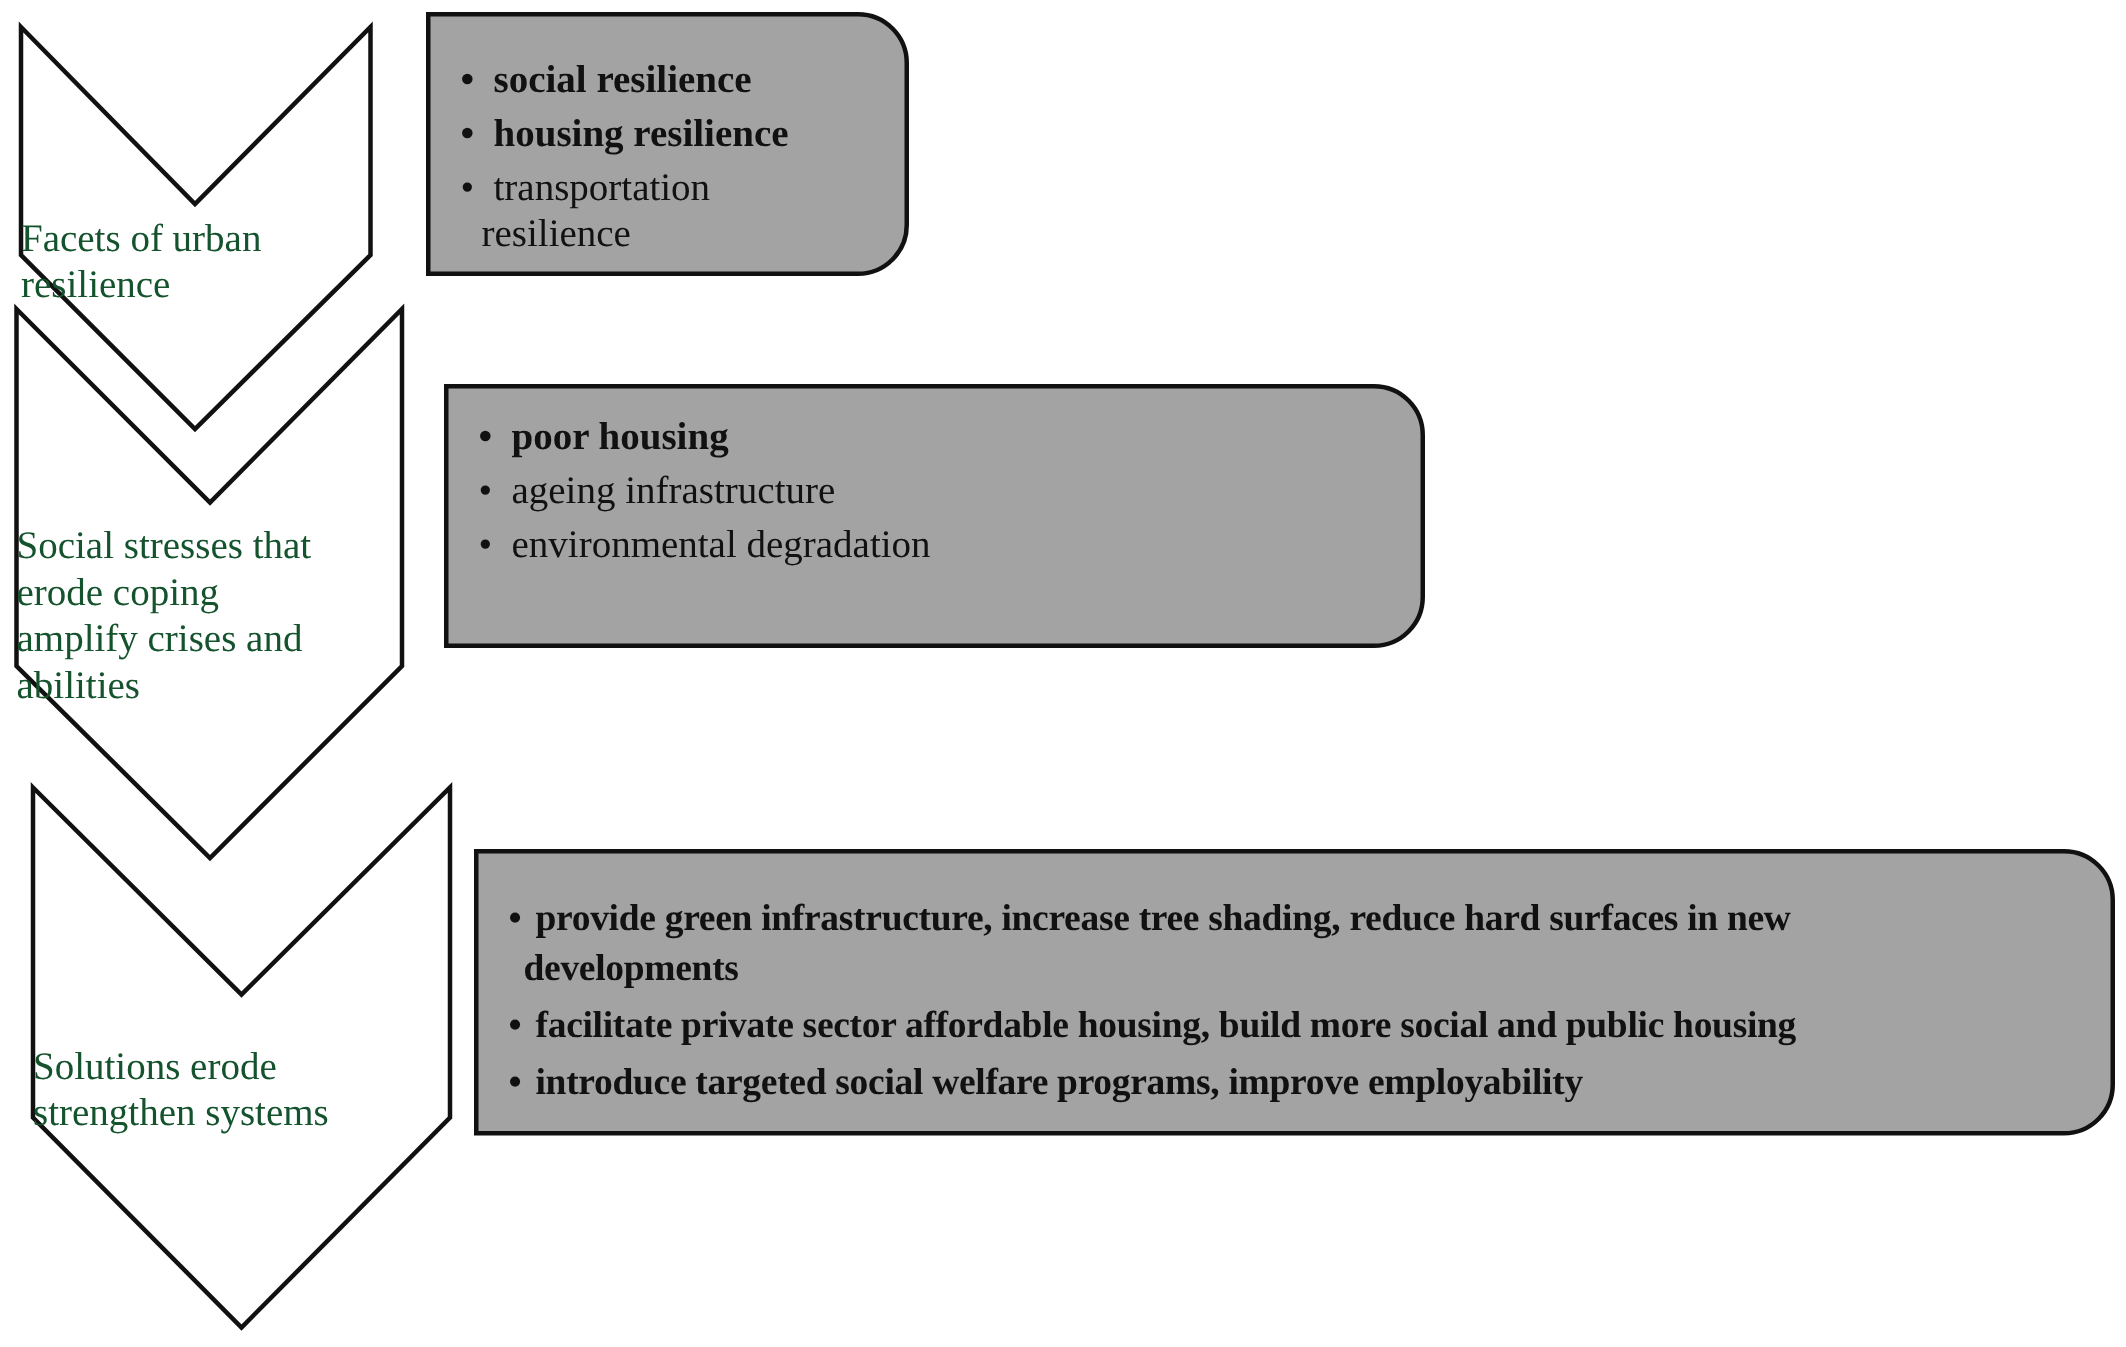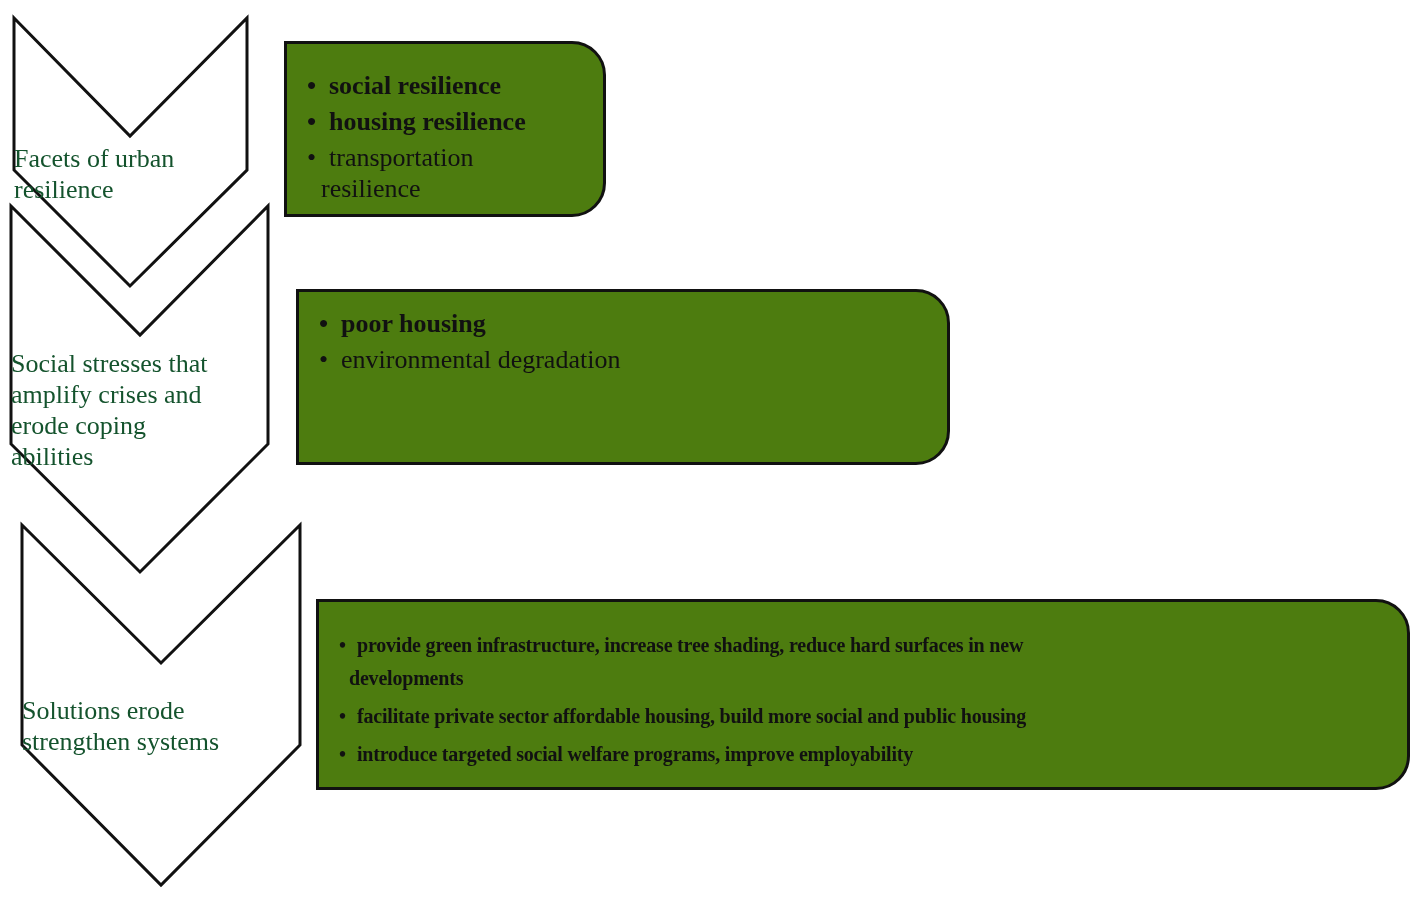--- a/index.html
+++ b/index.html
@@ -1,47 +1,47 @@
 <!DOCTYPE html>
 <html><head>
 <meta charset="utf-8">
 <style>
   html, body { margin:0; padding:0; background:#ffffff; }
   body { width:1417px; height:898px; position:relative; overflow:hidden;
          font-family:"Liberation Serif","DejaVu Serif",serif; color:#111; }
   svg.shapes { position:absolute; left:0; top:0; }
   .chev-label { position:absolute; text-align:left; font-size:26px; line-height:31px; color:#14532d; }
-  .box { position:absolute; border:3px solid #111; border-radius:0 34px 34px 0; box-sizing:border-box; background:#4d7c0f;margin-top:33px; }
+  .box { position:absolute; border:3px solid #111; border-radius:0 34px 34px 0; box-sizing:border-box; background:#a3a3a3; }
   .box ul { list-style:none; margin:0; padding:0; }
   .box li { position:relative; font-size:26px; line-height:31px; padding-left:24px; }
   .box li::before { content:"\2022"; position:absolute; left:2px; top:0; }
   .box li.bold { font-weight:bold; }
   .box li.gap { margin-bottom:5px; }
-  .box3 li { font-size:20px; line-height:33px; font-weight:bold; padding-left:34px; letter-spacing:-0.2px; }
+  .box3 li { font-size:25px; line-height:33px; font-weight:bold; padding-left:34px; letter-spacing:-0.2px; }
   .box3 li::before { left:16px; }
   .box3 li .wrap { display:block; margin-left:-8px; }
 </style>
 </head>
 <body>
 
 <svg class="shapes" width="1417" height="898" viewBox="0 0 1417 898">
   <polygon points="22,525 161,663 300,525 300,745 161,885 22,745" fill="#fff" stroke="#111" stroke-width="3" stroke-linejoin="miter"></polygon>
   <polygon points="11,206 140,335 268,206 268,444 140,572 11,444" fill="#fff" stroke="#111" stroke-width="3" stroke-linejoin="miter"></polygon>
   <polygon points="14,18 130,136 247,18 247,170 130,286 14,170" fill="#fff" stroke="#111" stroke-width="3" stroke-linejoin="miter"></polygon>
 </svg>
 
 <div class="chev-label" style="left:14px; top:143px; width:233px;">
   <div>Facets of urban</div>
   <div>resilience</div>
 </div>
 
 <div class="chev-label" style="left:11px; top:348px; width:298px;">
   <div>Social stresses that</div>
+  <div>erode coping</div>
   <div>amplify crises and</div>
-  <div>erode coping</div>
   <div>abilities</div>
 </div>
 
 <div class="chev-label" style="left:22px; top:695px; width:278px;">
   <div>Solutions erode</div>
   <div>strengthen systems</div>
 </div>
 
 <div class="box" style="left:284px; top:8px; width:322px; height:176px; padding:26px 0 0 18px;">
   <ul>
@@ -50,20 +50,21 @@
     <li>
       <span>transportation</span><br>
       <span style="margin-left:-8px;">resilience</span>
     </li>
   </ul>
 </div>
 
 <div class="box" style="left:296px; top:256px; width:654px; height:176px; padding:16px 0 0 18px;">
   <ul>
     <li class="bold gap">poor housing</li>
+    <li class="gap">ageing infrastructure</li>
     <li>environmental degradation</li>
   </ul>
 </div>
 
 <div class="box box3" style="left:316px; top:566px; width:1094px; height:191px; padding:27px 0 0 4px;">
   <ul>
     <li class="gap">
       <span>provide green infrastructure, increase tree shading, reduce hard surfaces in new</span>
       <span class="wrap">developments</span>
     </li>

